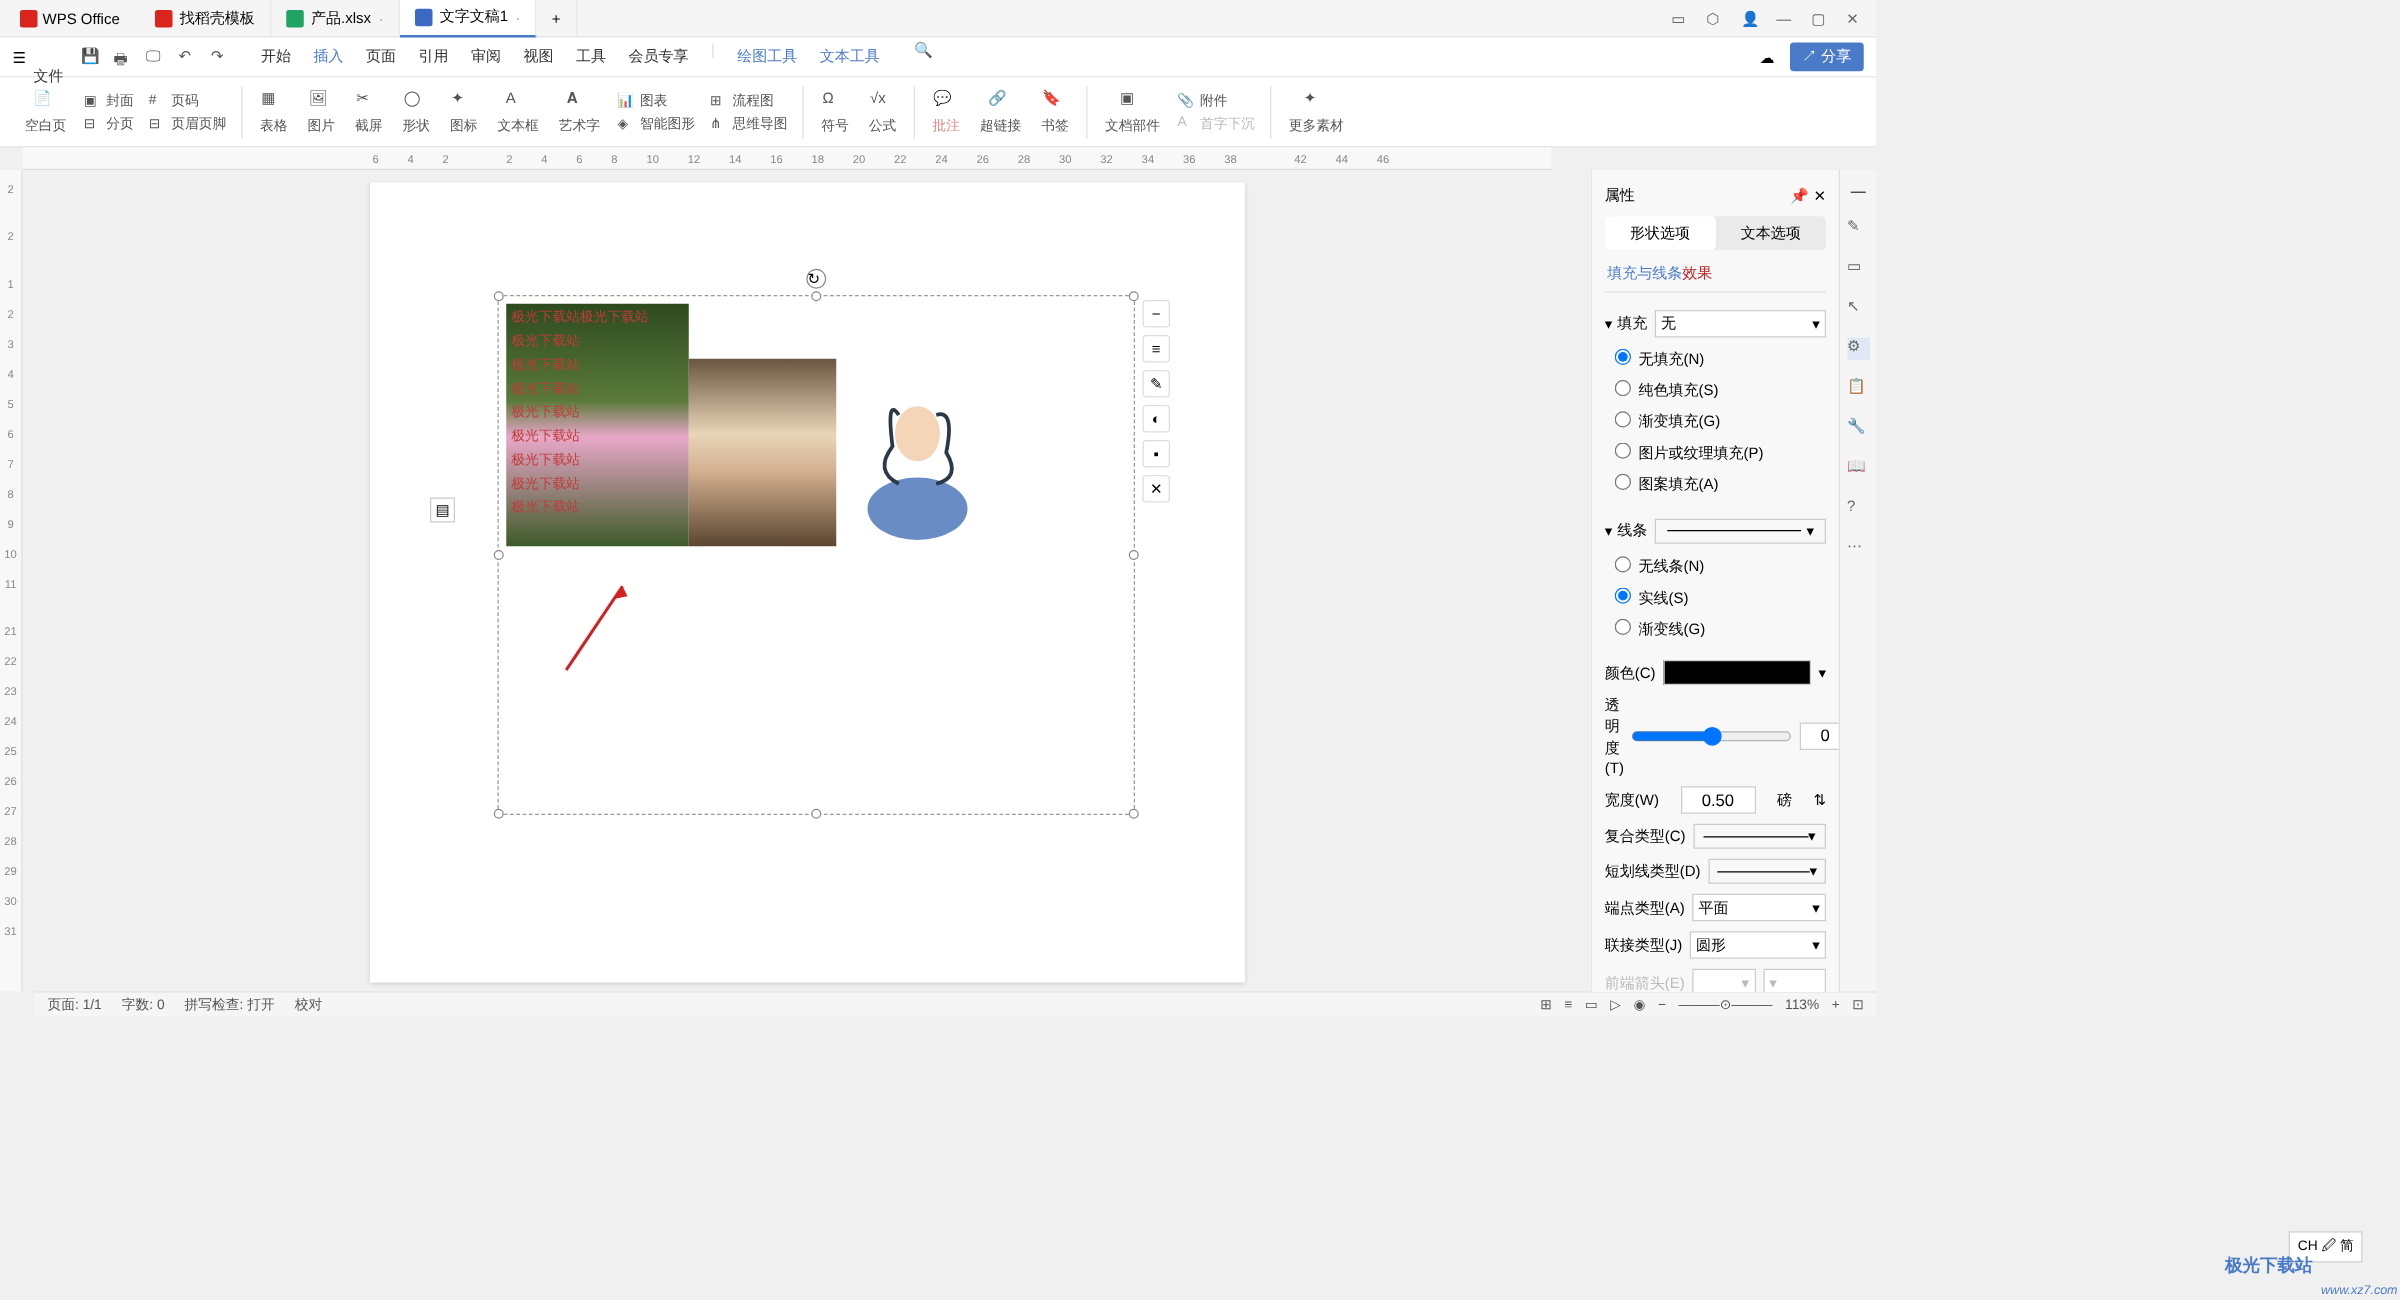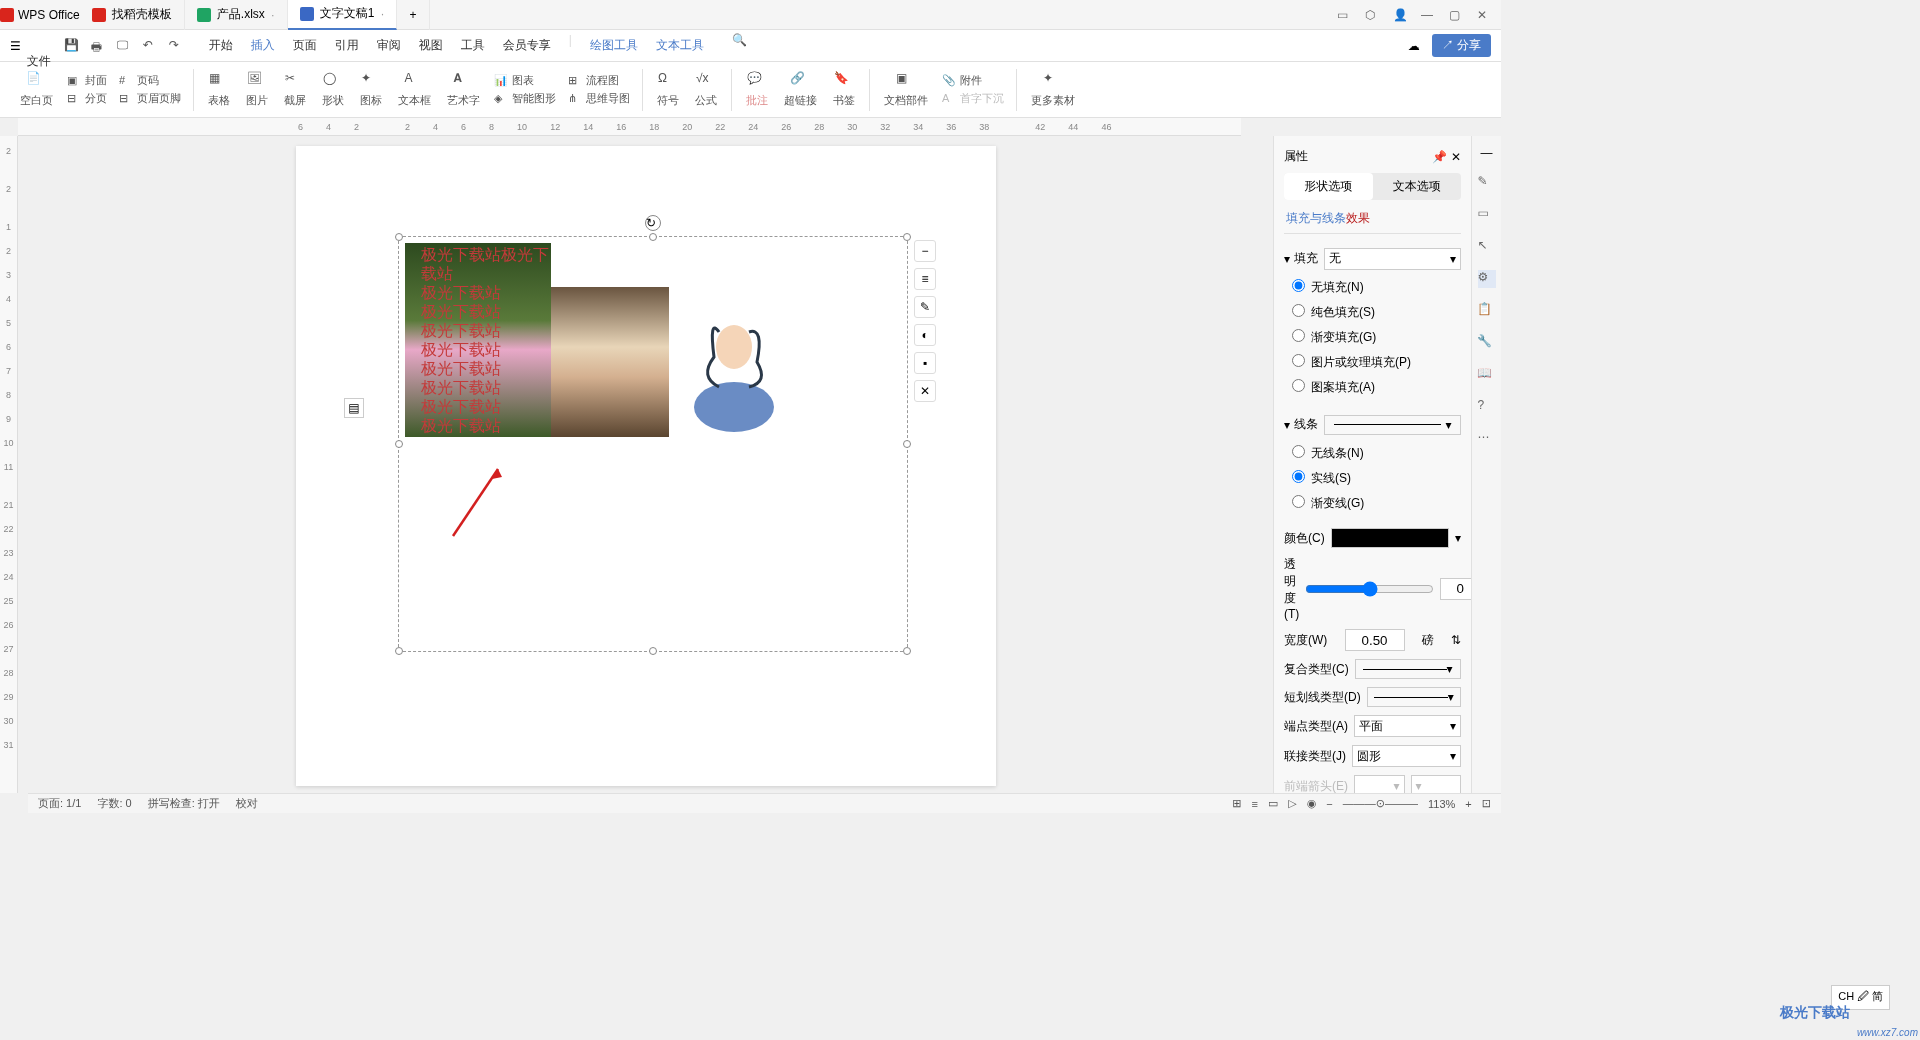--- a/index.html
+++ b/index.html
@@ -1,20 +1,20 @@
 <!DOCTYPE html>
 <html><head>
 <meta charset="utf-8">
 <style>
 * { margin: 0; padding: 0; box-sizing: border-box; font-family: "Microsoft YaHei", Arial, sans-serif; }
 body { background: #f0f0f0; width: 1501px; height: 813px; overflow: hidden; font-size: 12px; }
 
 
 .title-bar { height: 30px; background: #f5f5f5; display: flex; align-items: center; border-bottom: 1px solid #e0e0e0; }
-.app-logo { display: flex; align-items: center; padding: 0 0; gap: 4px; }
+.app-logo { display: flex; align-items: center; padding: 0 16px; gap: 4px; }
 .app-logo .icon { width: 14px; height: 14px; background: #d9251c; border-radius: 2px; }
 .tab { display: flex; align-items: center; padding: 0 12px; height: 30px; gap: 6px; border-right: 1px solid #e8e8e8; cursor: pointer; }
 .tab.active { background: #fff; border-bottom: 2px solid #4a7bc8; }
 .tab-icon { width: 14px; height: 14px; border-radius: 2px; }
 .tab-icon.red { background: #d9251c; }
 .tab-icon.green { background: #1fa463; }
 .tab-icon.blue { background: #3a68c4; }
 .tab-close { color: #999; cursor: pointer; }
 .title-right { margin-left: auto; display: flex; gap: 14px; padding: 0 10px; align-items: center; }
 .win-btn { width: 14px; height: 14px; color: #666; cursor: pointer; }
@@ -51,21 +51,21 @@
 .canvas-area { flex: 1; background: #f0f0f0; position: relative; overflow: hidden; }
 .page { position: absolute; left: 278px; top: 10px; width: 700px; height: 640px; background: #fff; box-shadow: 0 1px 4px rgba(0,0,0,0.15); }
 .textbox-sel { position: absolute; left: 380px; top: 100px; width: 510px; height: 416px; border: 1px dashed #999; }
 .handle { position: absolute; width: 8px; height: 8px; background: #fff; border: 1px solid #888; border-radius: 50%; }
 .handle.tl { left: -4px; top: -4px; } .handle.tm { left: 50%; top: -4px; margin-left: -4px; } .handle.tr { right: -4px; top: -4px; }
 .handle.ml { left: -4px; top: 50%; margin-top: -4px; } .handle.mr { right: -4px; top: 50%; margin-top: -4px; }
 .handle.bl { left: -4px; bottom: -4px; } .handle.bm { left: 50%; bottom: -4px; margin-left: -4px; } .handle.br { right: -4px; bottom: -4px; }
 .rotate-handle { position: absolute; left: 50%; top: -22px; margin-left: -8px; width: 16px; height: 16px; border: 1px solid #888; border-radius: 50%; background: #fff; }
 .img-row { display: flex; padding: 6px; gap: 0; }
 .img1 { width: 146px; height: 194px; background: linear-gradient(180deg, #2d4a1f 0%, #5a7a3a 40%, #e8a8c8 55%, #3d5a28 100%); position: relative; }
-.img1-text { position: absolute; top: 2px; left: 16px; color: #c43a3a; font-size: 16px; line-height: 19px; }
+.img1-text { position: absolute; top: 2px; left: 4px; color: #c43a3a; font-size: 11px; line-height: 19px; }
 .img2 { width: 118px; height: 150px; background: linear-gradient(180deg, #6a5540 0%, #e8d5b8 40%, #d4b090 60%, #5a4530 100%); margin-top: 44px; }
 .img3 { width: 130px; height: 150px; margin-top: 44px; position: relative; }
 .img3 svg { width: 100%; height: 100%; }
 .red-arrow { position: absolute; left: 430px; top: 325px; width: 60px; height: 80px; }
 .side-toolbar { position: absolute; left: 896px; top: 104px; display: flex; flex-direction: column; gap: 6px; }
 .side-toolbar .tb { width: 22px; height: 22px; background: #fff; border: 1px solid #ddd; border-radius: 3px; display: flex; align-items: center; justify-content: center; cursor: pointer; }
 .left-indicator { position: absolute; left: 326px; top: 262px; width: 20px; height: 20px; border: 1px solid #ccc; display: flex; align-items: center; justify-content: center; }
 
 
 .right-panel { width: 198px; background: #f8f8f8; border-left: 1px solid #e0e0e0; display: flex; flex-direction: column; padding: 8px 10px; font-size: 12px; overflow-y: auto; }

